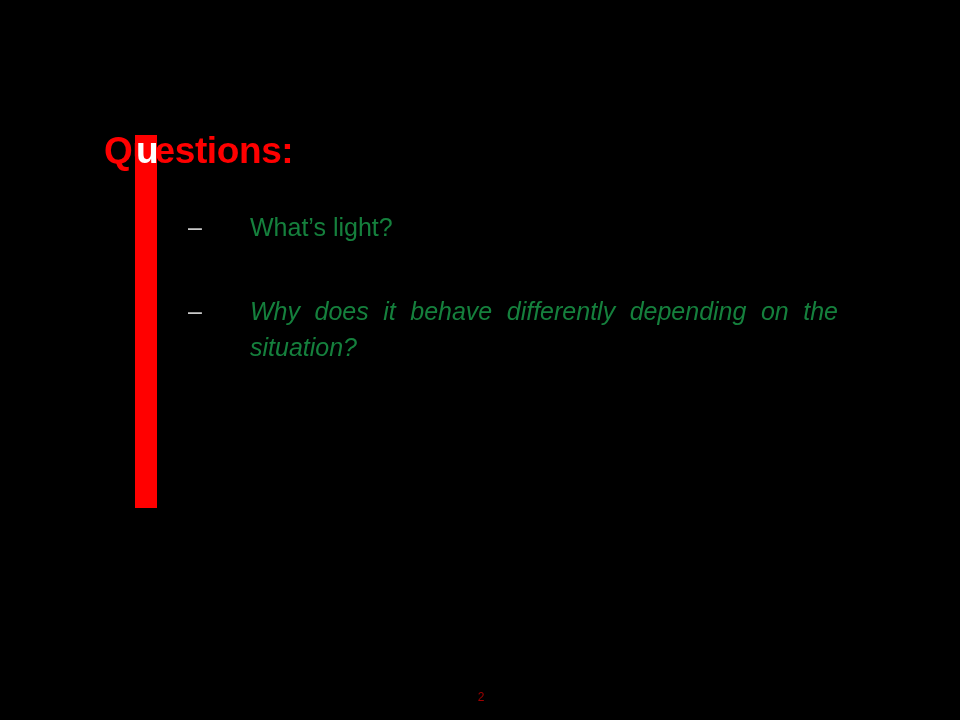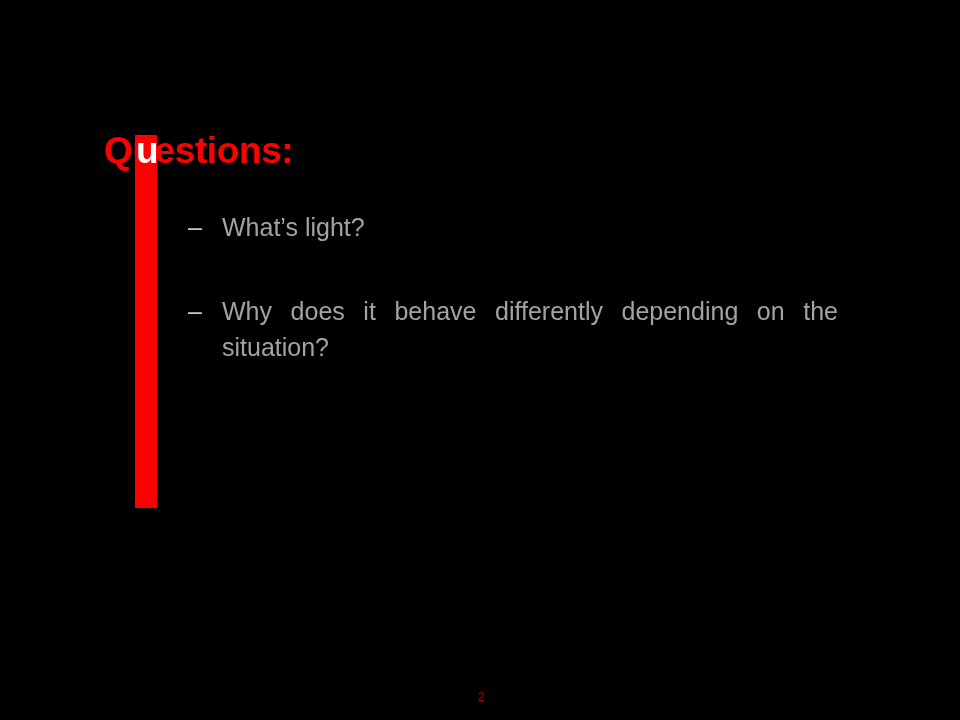--- a/index.html
+++ b/index.html
@@ -77,25 +77,27 @@
   }
   .bullet-dash {
     flex: 0 0 auto;
     width: 34px;
     color: #C9C9C9;
     font-size: 25px;
     line-height: 36px;
   }
   .bullet-text {
     flex: 1 1 auto;
-    color: #a3a3a3;
+    color: #15803d;
+    margin-left: 28px;
   }
   .bullet-text.justified {
     text-align: justify;
     text-align-last: left;
+    font-style: italic;
   }
 
   
   .page-number {
     position: absolute;
     left: 0;
     top: 689px;
     width: 960px;
     text-align: center;
     color: #A00000;

